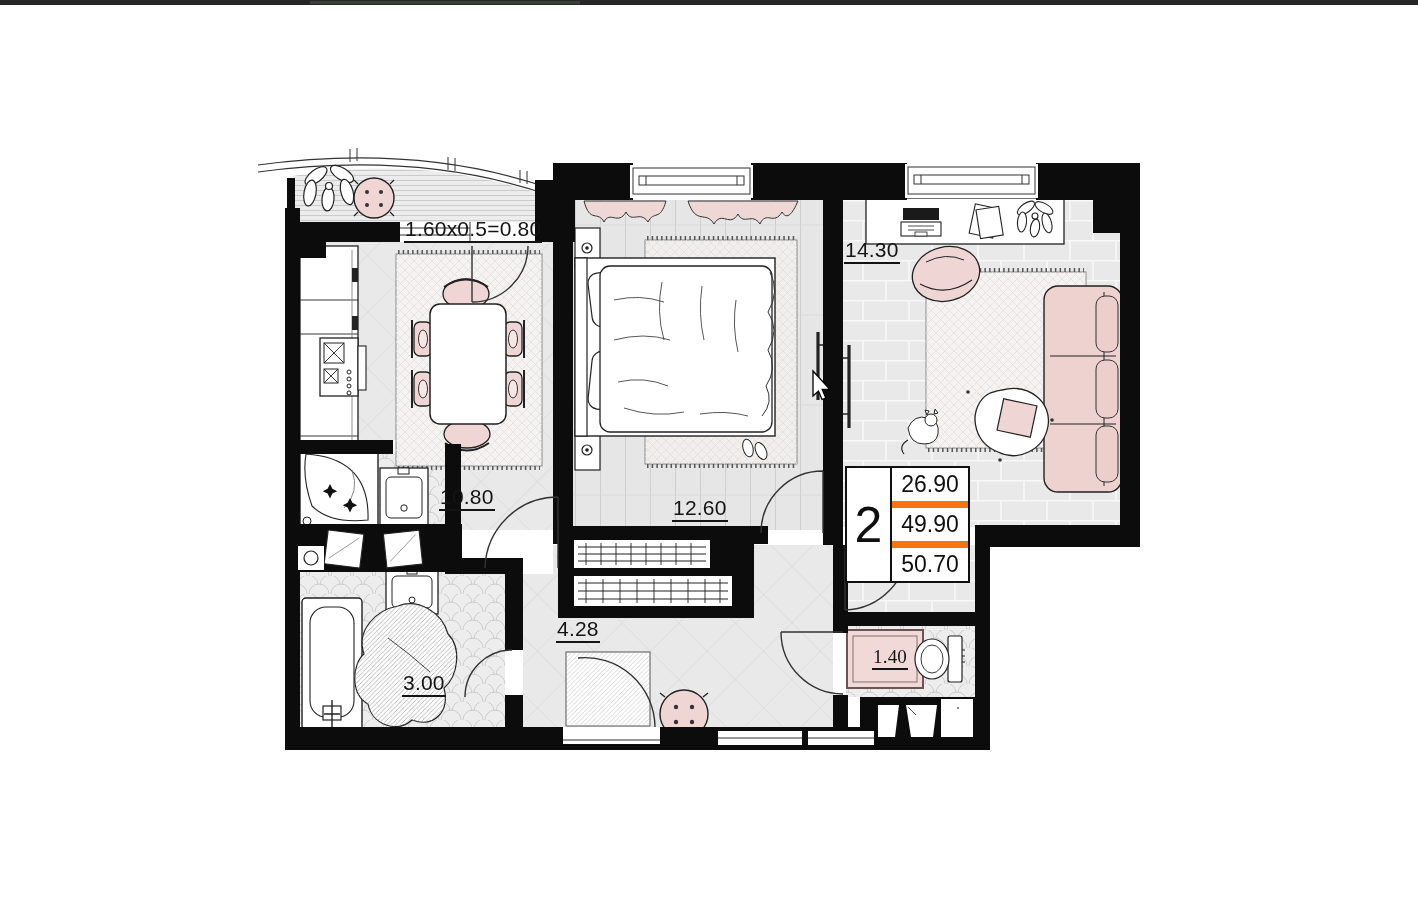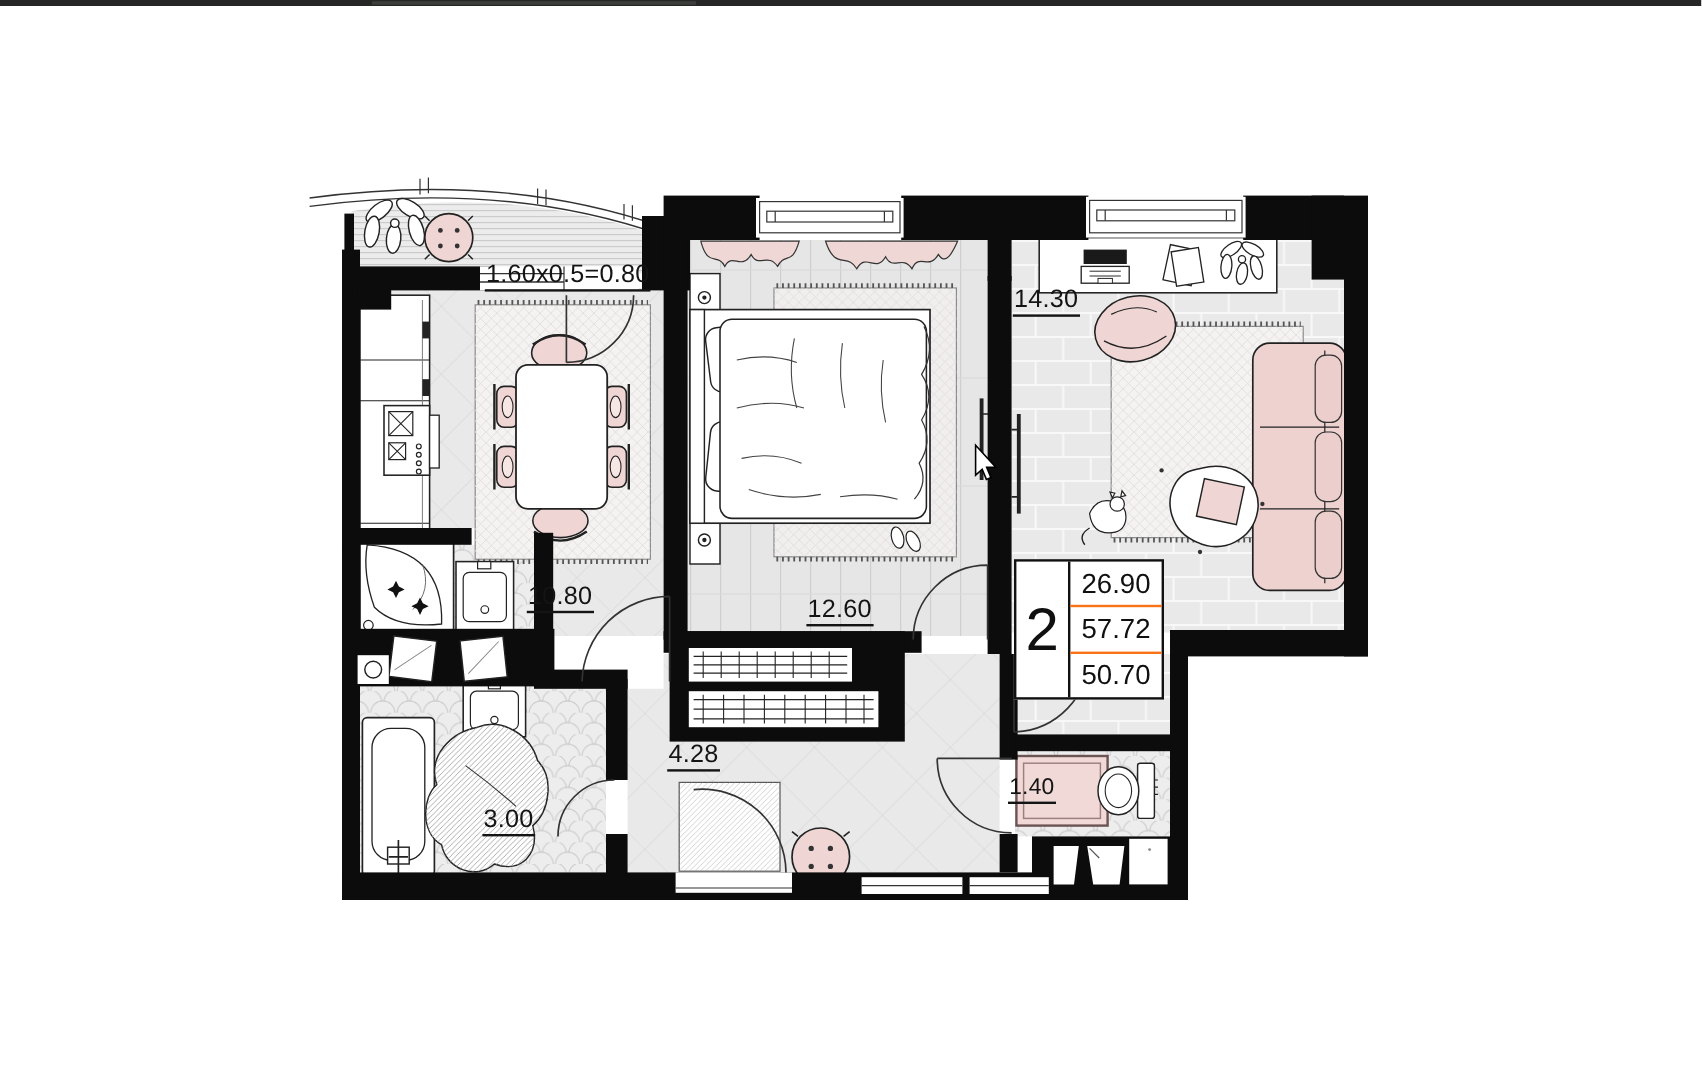--- a/index.html
+++ b/index.html
@@ -11,21 +11,21 @@
   .rlabel{position:absolute;font-size:21px;line-height:1.05;color:#141414;
           border-bottom:2px solid #141414;padding:0 1px 1px 1px;white-space:nowrap;
           letter-spacing:.2px;background:transparent;}
   .rlabel.small{font-size:19px;}
   .itable{position:absolute;left:845px;top:466px;width:121px;height:113px;background:#fff;
           border:2px solid #101010;display:flex;color:#101010;}
   .itable-rooms{width:43px;border-right:2px solid #101010;display:flex;align-items:center;
                 justify-content:center;font-size:50px;}
   .itable-col{flex:1;display:flex;flex-direction:column;}
   .itable-col .cell{flex:1;display:flex;align-items:center;justify-content:center;
-                    font-size:23px;border-bottom:2px solid #f97316;}
+                    font-size:23px;border-bottom:7px solid #f97316;}
   .itable-col .cell:last-child{border-bottom:none;border-radius:15px;}
 </style>
 </head>
 <body>
 
 <div class="stage">
   <div class="topbar">
       <span class="smudge"></span>
     </div>
 
@@ -401,23 +401,23 @@
       <polygon points="813,371 813,396 818.5,391 822,399.5 825.8,398 822.2,389.5 830,389.5" fill="#fff" stroke="#000" stroke-width="1.3"></polygon>
     </g>
   </svg>
 
   <div class="rlabel" style="left:404px;top:194px;margin-top:24px;">1.60x0.5=0.80</div>
   <div class="rlabel" style="left:439px;top:474px;margin-top:12px;">10.80</div>
   <div class="rlabel" style="left:672px;top:497px;">12.60</div>
   <div class="rlabel" style="left:844px;top:239px;">14.30</div>
   <div class="rlabel" style="left:556px;top:618px;">4.28</div>
   <div class="rlabel" style="left:402px;top:672px;">3.00</div>
-  <div class="rlabel small" style="left:840px;top:647px;">1.40</div>
+  <div class="rlabel small" style="left:872px;top:647px;font-family:Liberation Serif, serif;">1.40</div>
 
   <div class="itable">
     <div class="itable-rooms">2</div>
     <div class="itable-col">
       <div class="cell">26.90</div>
-      <div class="cell">57.72</div>
+      <div class="cell">49.90</div>
       <div class="cell">50.70</div>
     </div>
   </div>
 </div>
 
 </body></html>

